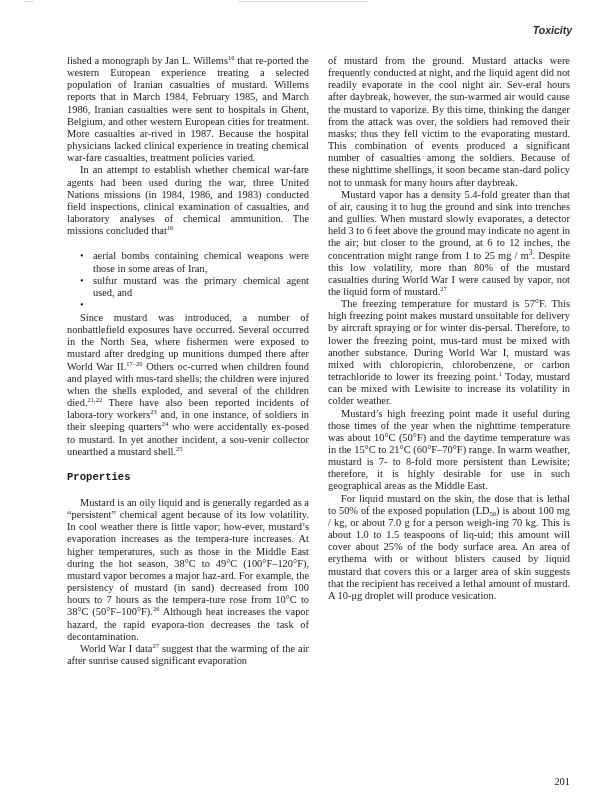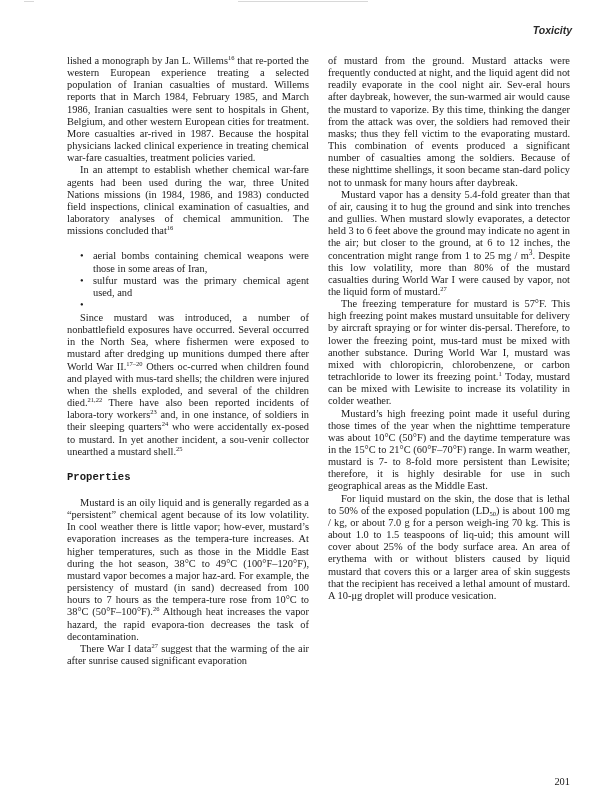--- a/index.html
+++ b/index.html
@@ -41,21 +41,21 @@
     <li><span class="bullet">•</span><span>sulfur mustard was the primary chemical agent used, and</span></li>
     <li><span class="bullet">•</span></li>
   </ul>
 
   <p class="indent"><span>Since mustard was introduced, a number of nonbattlefield exposures have occurred. Several occurred in the North Sea, where fishermen were exposed to mustard after dredging up munitions dumped there after World War II.</span><sup>17–20</sup><span> Others oc-curred when children found and played with mus-tard shells; the children were injured when the shells exploded, and several of the children died.</span><sup>21,22</sup><span> There have also been reported incidents of labora-tory workers</span><sup>23</sup><span> and, in one instance, of soldiers in their sleeping quarters</span><sup>24</sup><span> who were accidentally ex-posed to mustard. In yet another incident, a sou-venir collector unearthed a mustard shell.</span><sup>25</sup></p>
 
   <h3 class="section">Properties</h3>
 
   <p class="indent"><span>Mustard is an oily liquid and is generally regarded as a “persistent” chemical agent because of its low volatility. In cool weather there is little vapor; how-ever, mustard’s evaporation increases as the tempera-ture increases.  At higher temperatures, such as those in the Middle East during the hot season, 38°C to 49°C (100°F–120°F), mustard vapor becomes a major haz-ard. For example, the persistency of mustard (in sand) decreased from 100 hours to 7 hours as the tempera-ture rose from 10°C to 38°C (50°F–100°F).</span><sup>26</sup><span> Although heat increases the vapor hazard, the rapid evapora-tion decreases the task of decontamination.</span></p>
 
-  <p class="indent"><span>There War I data</span><sup>27</sup><span> suggest that the warming of the air after sunrise caused significant evaporation</span></p>
+  <p class="indent"><span>World War I data</span><sup>27</sup><span> suggest that the warming of the air after sunrise caused significant evaporation</span></p>
 </div>
 
 <div class="col right">
   <p>of mustard from the ground.  Mustard attacks were frequently conducted at night, and the liquid agent did not readily evaporate in the cool night air.  Sev-eral hours after daybreak, however, the sun-warmed air would cause the mustard to vaporize. By this time, thinking the danger from the attack was over, the soldiers had removed their masks; thus they fell victim to the evaporating mustard. This combination of events produced a significant number of casualties among the soldiers. Because of these nighttime shellings, it soon became stan-dard policy not to unmask for many hours after daybreak.</p>
 
   <p class="indent"><span>Mustard vapor has a density 5.4-fold greater than that of air, causing it to hug the ground and sink into trenches and gullies. When mustard slowly evaporates, a detector held 3 to 6 feet above the ground may indicate no agent in the air; but closer to the ground, at 6 to 12 inches, the concentration might range from 1 to 25 mg / m</span><sup style="font-size:7.5px;">3</sup><span>.  Despite this low volatility, more than 80% of the mustard casualties during World War I were caused by vapor, not the liquid form of mustard.</span><sup>27</sup></p>
 
   <p class="indent"><span>The freezing temperature for mustard is 57°F. This high freezing point makes mustard unsuitable for delivery by aircraft spraying or for winter dis-persal.  Therefore, to lower the freezing point, mus-tard must be mixed with another substance.  During World War I, mustard was mixed with chloropicrin, chlorobenzene, or carbon tetrachloride to lower its freezing point.</span><sup>1</sup><span>  Today, mustard can be mixed with Lewisite to increase its volatility in colder weather.</span></p>
 
   <p class="indent">Mustard’s high freezing point made it useful during those times of the year when the nighttime temperature was about 10°C (50°F) and the daytime temperature was in the 15°C to 21°C (60°F–70°F) range.  In warm weather, mustard is 7- to 8-fold more persistent than Lewisite; therefore, it is highly desirable for use in such geographical areas as the Middle East.</p>

